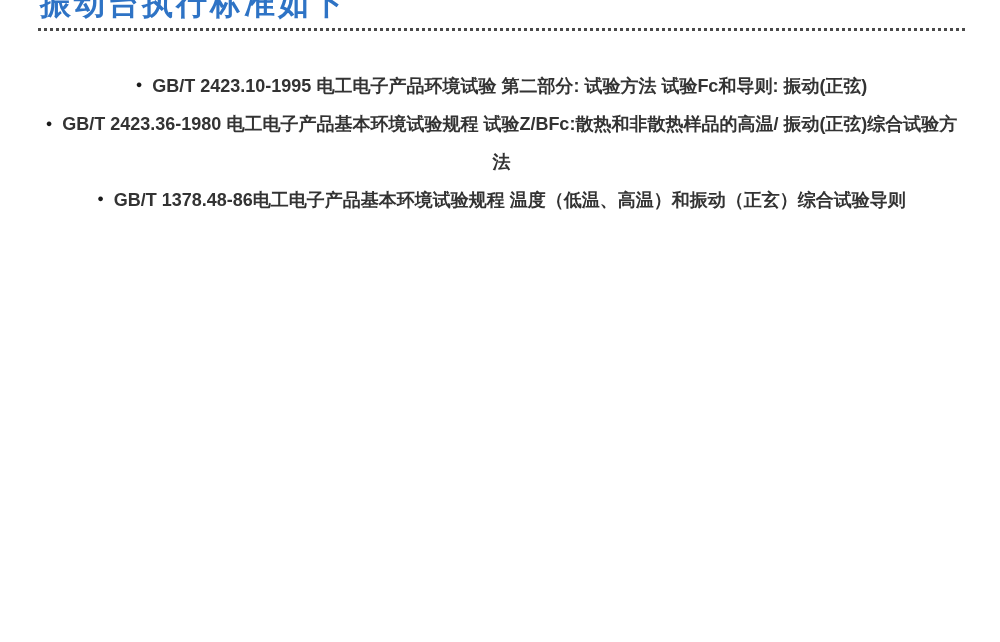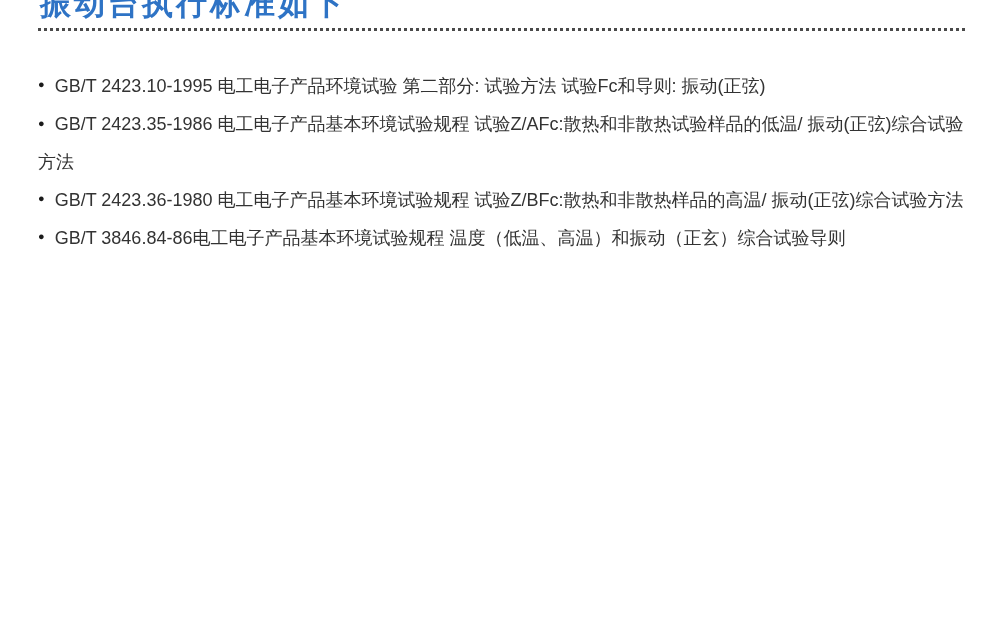--- a/index.html
+++ b/index.html
@@ -34,22 +34,23 @@
     margin: 5px 0 0 0;
   }
   .standards-list {
     padding-top: 37px;
     font-size: 18px;
     line-height: 37.6px;
     color: #333333;
   }
   .standard-item {
     margin: 0;
-    text-align: left;
+    text-align: center;
     word-break: break-word;
+    font-weight: bold;
   }
   .bullet {
     display: inline;
     font-size: 11px;
     color: #1a1a1a;
     vertical-align: middle;
     margin-right: 10px;
     position: relative;
     top: -2px;
   }
@@ -70,30 +71,27 @@
     <div class="standards-list">
 
       <div class="standard-item">
         <span class="bullet">●</span><span class="item-text">GB/T 2423.10-1995 电工电子产品环境试验 第二部分: 试验方法 试验Fc和导则: 振动(正弦)</span>
       </div>
 
 
 
 
 
-      <div class="standard-item">
-        <span class="bullet">●</span><span class="item-text">GB/T 2423.35-1986 电工电子产品基本环境试验规程 试验Z/AFc:散热和非散热试验样品的低温/ 振动(正弦)综合试验方法</span>
-      </div>
 
       <div class="standard-item">
         <span class="bullet">●</span><span class="item-text">GB/T 2423.36-1980 电工电子产品基本环境试验规程 试验Z/BFc:散热和非散热样品的高温/ 振动(正弦)综合试验方法</span>
       </div>
 
 
 
       <div class="standard-item">
-        <span class="bullet">●</span><span class="item-text">GB/T 3846.84-86电工电子产品基本环境试验规程 温度（低温、高温）和振动（正玄）综合试验导则</span>
+        <span class="bullet">●</span><span class="item-text">GB/T 1378.48-86电工电子产品基本环境试验规程 温度（低温、高温）和振动（正玄）综合试验导则</span>
       </div>
 
 
     </div>
   </div>
 </div>
 
 </body></html>

